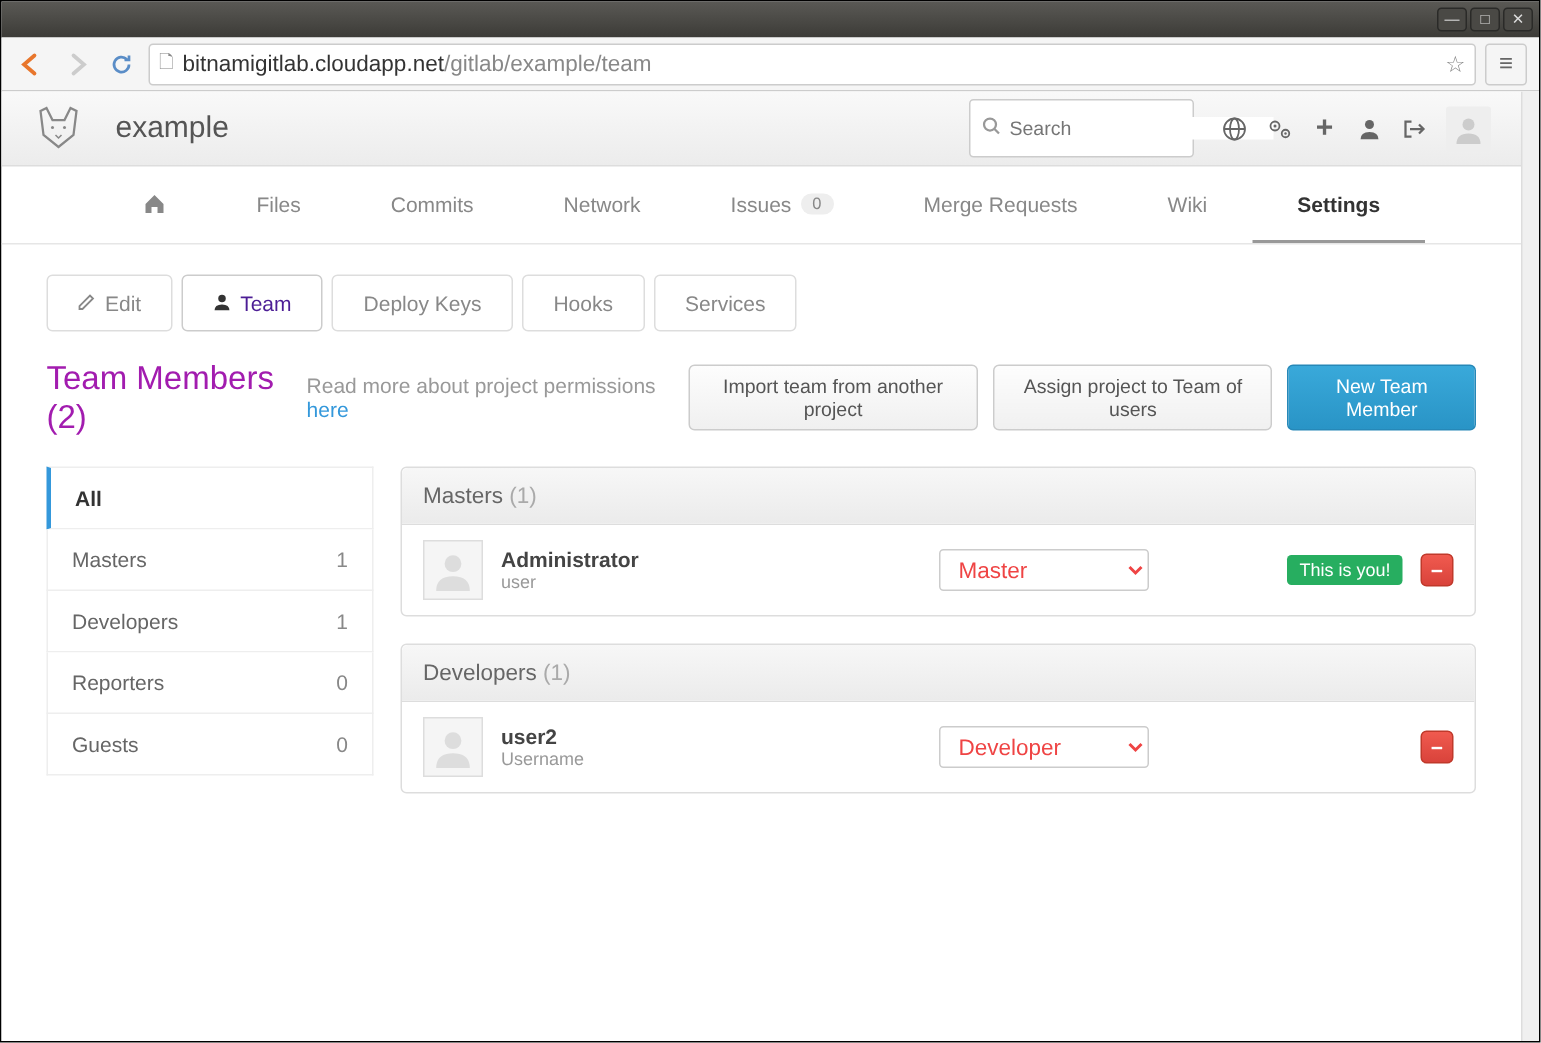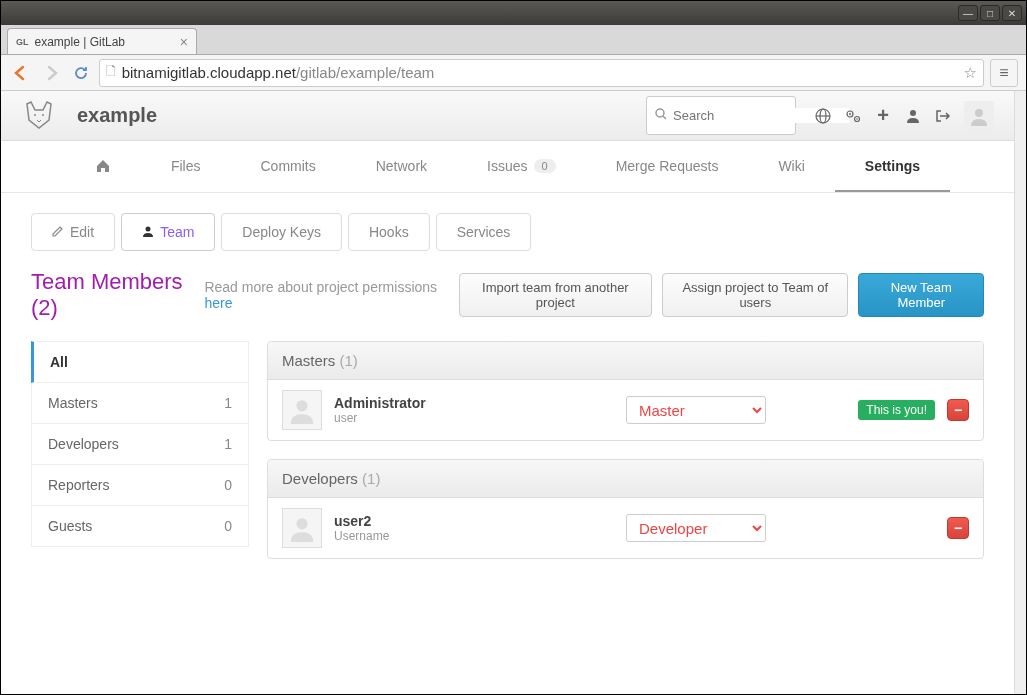--- a/index.html
+++ b/index.html
@@ -130,21 +130,21 @@
       padding: 0 20px;
     }
     .logo {
       width: 36px;
       height: 36px;
       margin-right: 20px;
     }
     .project-name {
       font-size: 20px;
       color: #555;
-      font-weight: bold;
+      font-weight: normal;
     }
     .header-spacer { flex: 1; }
     .search-box {
       width: 150px;
       height: 39px;
       border: 1px solid #ccc;
       border-radius: 3px;
       background: #fff;
       display: flex;
       align-items: center;
@@ -219,21 +219,21 @@
       border-radius: 4px;
       padding: 10px 20px;
       color: #888;
       cursor: pointer;
       font-size: 14px;
       display: flex;
       align-items: center;
       gap: 6px;
     }
     .sub-tab.active {
-      color: #8b5cf6;
+      color: #4c1d95;
       border-color: #ccc;
       background: #fff;
       position: relative;
     }
     .sub-icon { font-size: 12px; }
     .title-row {
       display: flex;
       align-items: center;
       margin-bottom: 20px;
       gap: 10px;
@@ -369,27 +369,20 @@
         <span>—</span>
       </div>
     <div class="os-btn">
         <span>□</span>
       </div>
     <div class="os-btn">
         <span>✕</span>
       </div>
   </div>
 
-  <div class="browser-tabs">
-    <div class="browser-tab">
-      <span class="tab-favicon">GL</span>
-      <span class="tab-label">example | GitLab</span>
-      <span class="tab-close">×</span>
-    </div>
-  </div>
 
   <div class="browser-toolbar">
     <div class="nav-btn nav-back">
       <svg width="20" height="20" viewBox="0 0 20 20">
           <path d="M12 4 L5 10 L12 16" stroke="#e8762c" stroke-width="2.5" fill="none" stroke-linecap="round"></path>
         </svg>
     </div>
     <div class="nav-btn nav-fwd">
       <svg width="20" height="20" viewBox="0 0 20 20">
           <path d="M8 4 L15 10 L8 16" stroke="#ccc" stroke-width="2.5" fill="none" stroke-linecap="round"></path>

